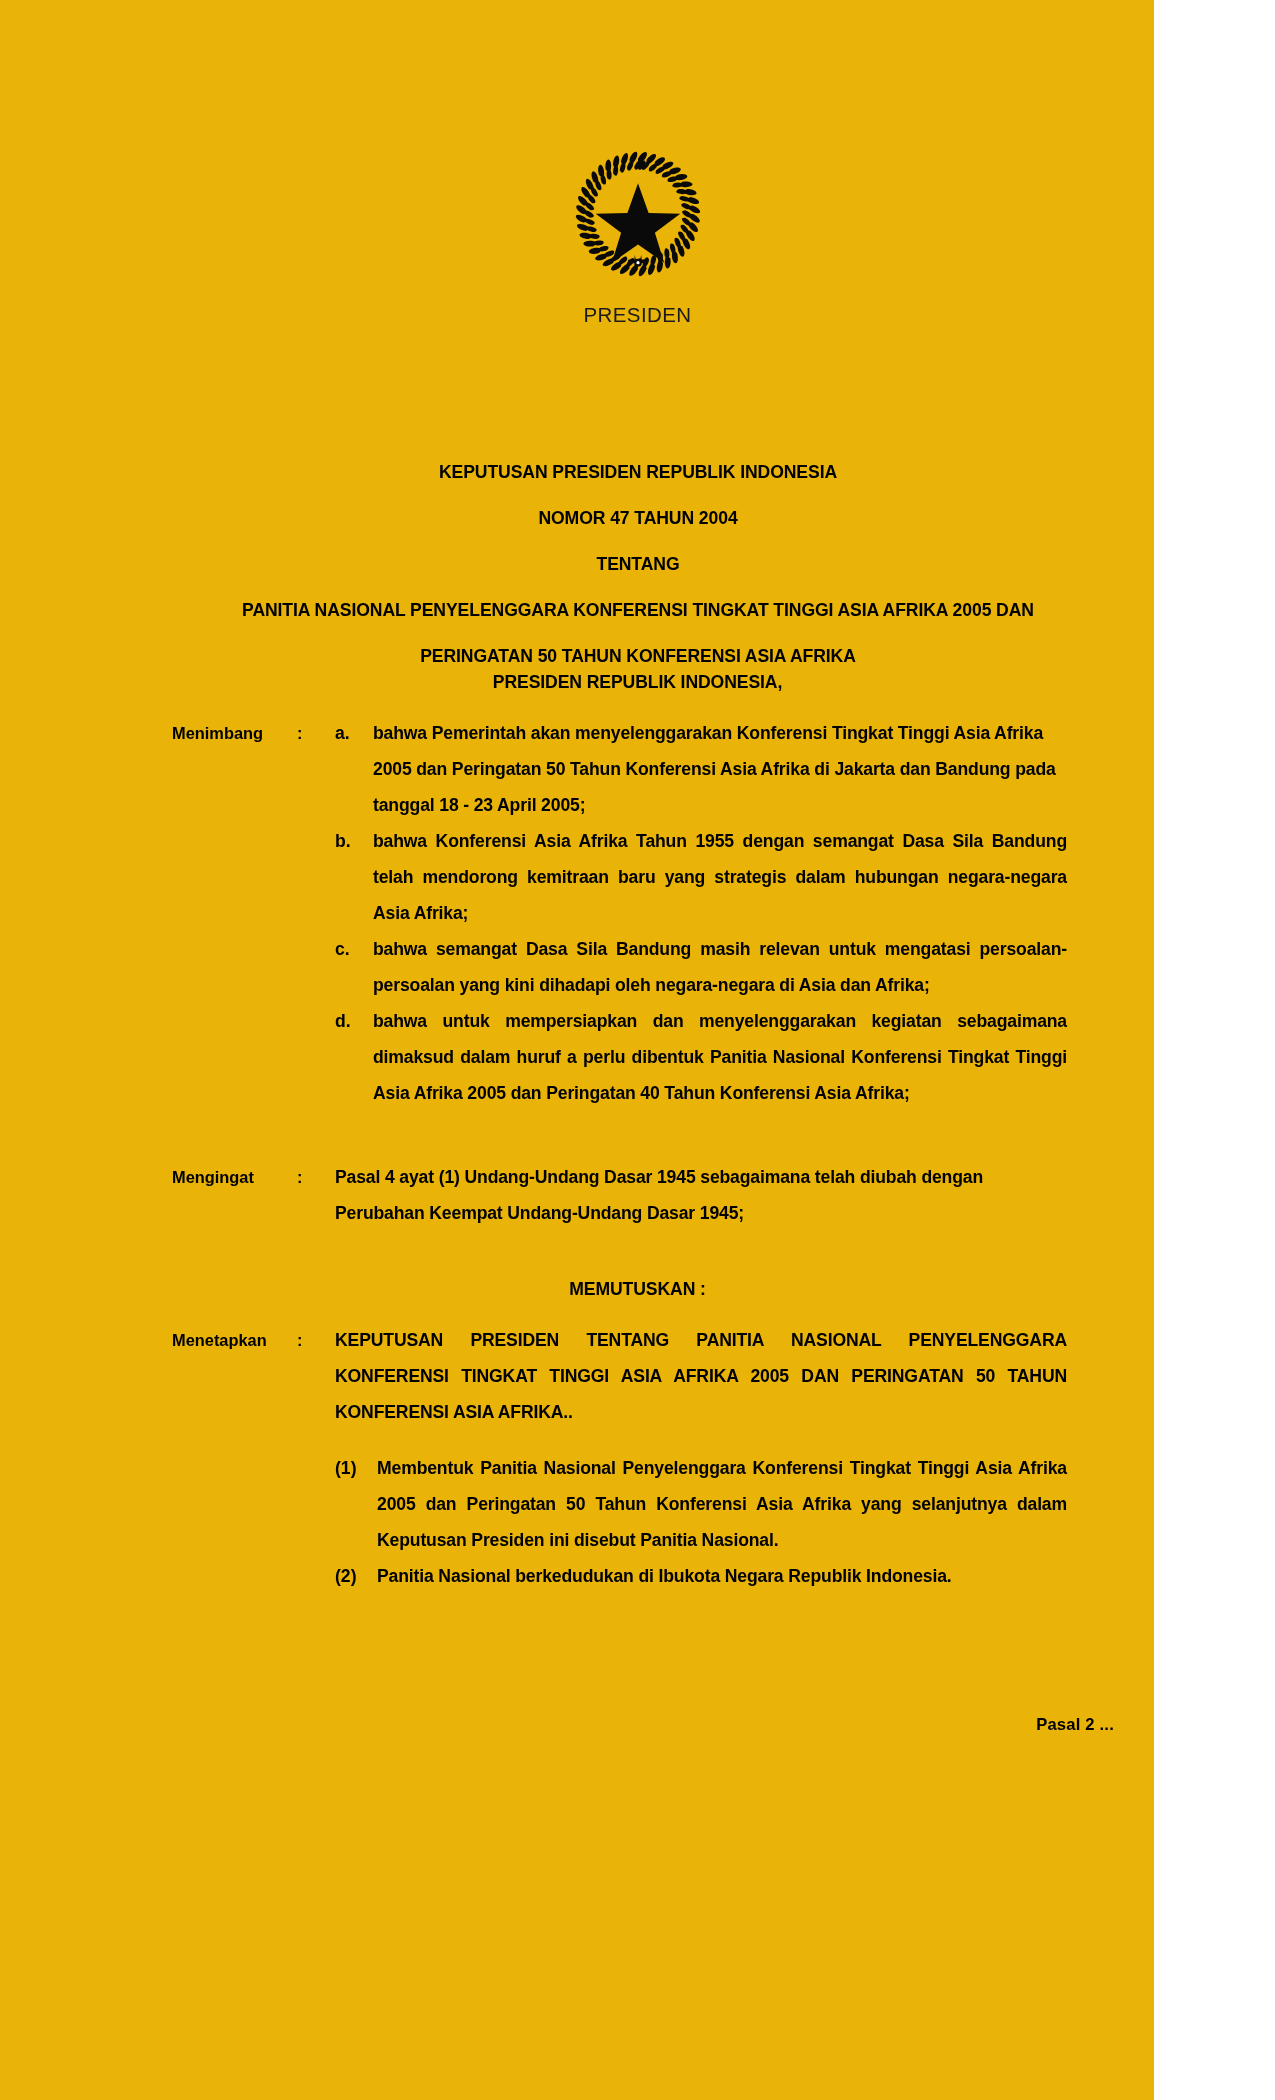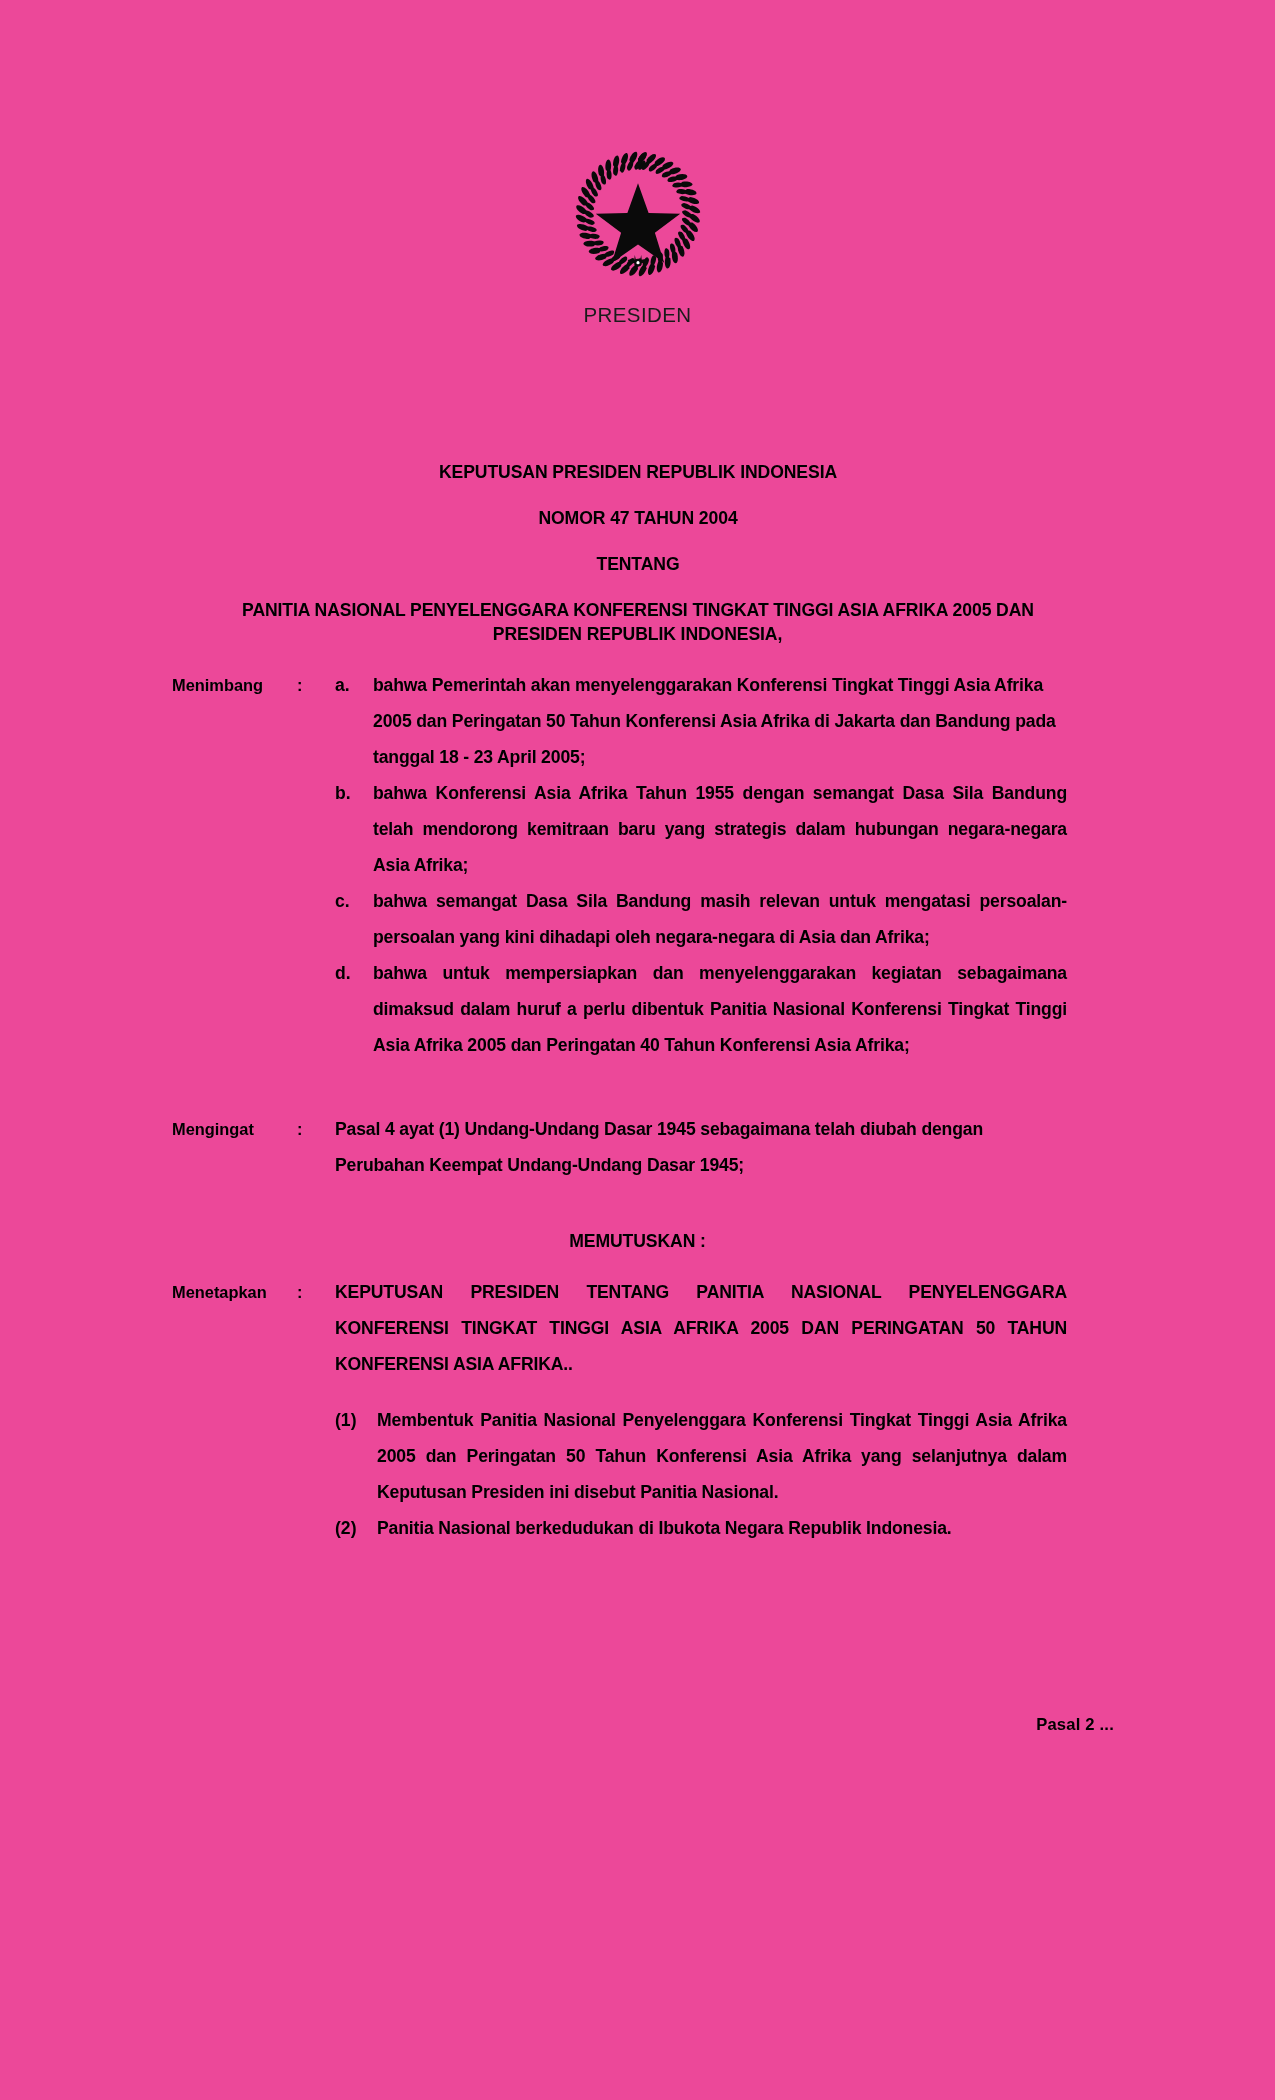--- a/index.html
+++ b/index.html
@@ -10,23 +10,23 @@
   body {
     width: 1275px;
     height: 2100px;
     font-family: "Liberation Sans", sans-serif;
     color: #000000;
     -webkit-font-smoothing: antialiased;
   }
 
   .page {
     position: relative;
-    width: 1275px;
+    width: 1154px;
     height: 2100px;
-    background: #ec4899;
+    background: #eab308;
     overflow: hidden;
   }
 
   
   .letterhead {
     position: absolute;
     left: 0;
     top: 150px;
     width: 1275px;
     text-align: center;
@@ -64,21 +64,21 @@
     line-height: 35px;
     margin: 0;
     white-space: nowrap;
   }
   .title-line.gap { margin-top: 11px; }
 
   
   .body-block {
     position: absolute;
     left: 0;
-    top: 624px;
+    top: 672px;
     width: 1275px;
   }
   .centered-head {
     text-align: center;
     font-family: "Liberation Sans Narrow", "Liberation Sans", sans-serif;
     font-weight: 700;
     font-stretch: condensed;
     font-size: 17.6px;
     letter-spacing: -0.1px;
     margin: 0 0 22px 0;
@@ -339,20 +339,21 @@
     <div class="letterhead-text">
       <div>PRESIDEN</div>
     </div>
   </div>
 
   <div class="title-block">
     <div class="title-line">KEPUTUSAN PRESIDEN REPUBLIK INDONESIA</div>
     <div class="title-line gap">NOMOR  47  TAHUN 2004</div>
     <div class="title-line gap">TENTANG</div>
     <div class="title-line gap">PANITIA NASIONAL PENYELENGGARA KONFERENSI TINGKAT TINGGI ASIA AFRIKA 2005 DAN</div>
+    <div class="title-line gap">PERINGATAN 50 TAHUN KONFERENSI ASIA AFRIKA</div>
   </div>
 
   <div class="body-block">
 
     <div class="centered-head">PRESIDEN REPUBLIK INDONESIA,</div>
 
     <div class="clause-row">
       <div class="label-col">Menimbang</div>
       <div class="colon-col">:</div>
       <div class="content-col">

